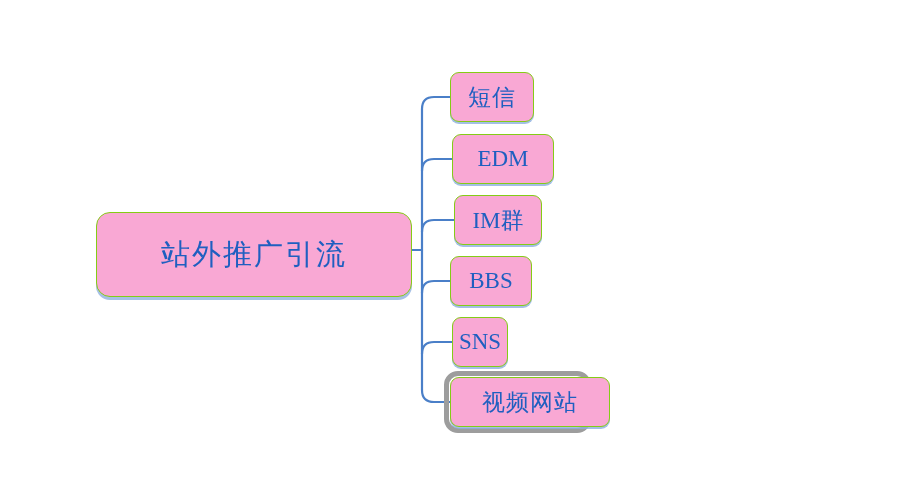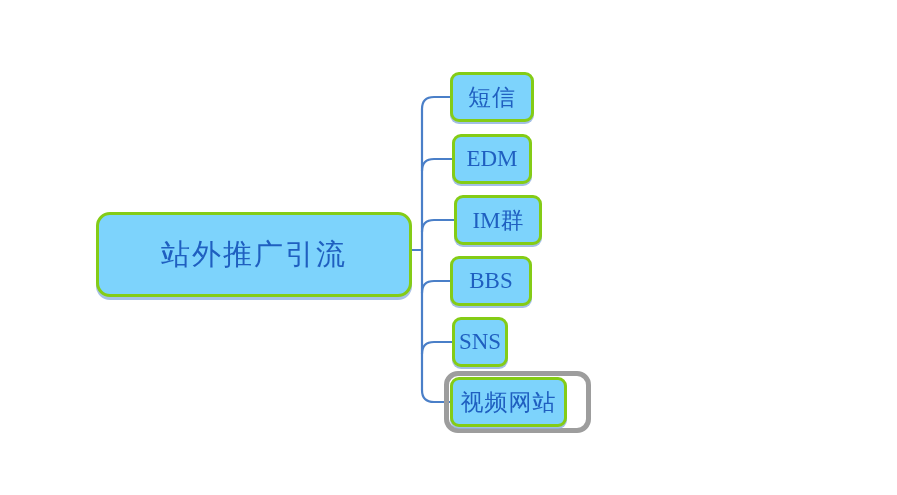--- a/index.html
+++ b/index.html
@@ -28,22 +28,22 @@
     position: absolute;
     left: 0; top: 0;
     width: 897px;
     height: 495px;
     pointer-events: none;
   }
 
   .node {
     position: absolute;
     box-sizing: border-box;
-    background: #7dd3fc;
-    border: 3px solid #84cc16;
+    background: #f9a8d4;
+    border: 1px solid #84cc16;
     border-radius: 9px;
     color: #1F5FC0;
     display: flex;
     align-items: center;
     justify-content: center;
     white-space: nowrap;
     box-shadow: 0 2px 0 0 rgba(140,175,222,0.80);
   }
 
   .node-root {
@@ -57,25 +57,25 @@
     box-shadow: 0 3px 0 0 rgba(150,182,226,0.85);
   }
 
   .node-child {
     font-size: 23px;
     height: 50px;
   }
 
   
   .c0 { left: 450px; top:  72px; width: 84px; }
-  .c1 { left: 452px; top: 134px; width: 80px; }
+  .c1 { left: 452px; top: 134px; width: 102px; }
   .c2 { left: 454px; top: 195px; width: 88px; }
   .c3 { left: 450px; top: 256px; width: 82px; }
   .c4 { left: 452px; top: 317px; width: 56px; }
-  .c5 { left: 450px; top: 377px; width: 117px; justify-content: center; }
+  .c5 { left: 450px; top: 377px; width: 160px; justify-content: center; }
 
   .node-child .label-cn { letter-spacing: 1px; }
 
   
   .selection-ring {
     position: absolute;
     box-sizing: border-box;
     left: 444px;
     top: 371px;
     width: 147px;

